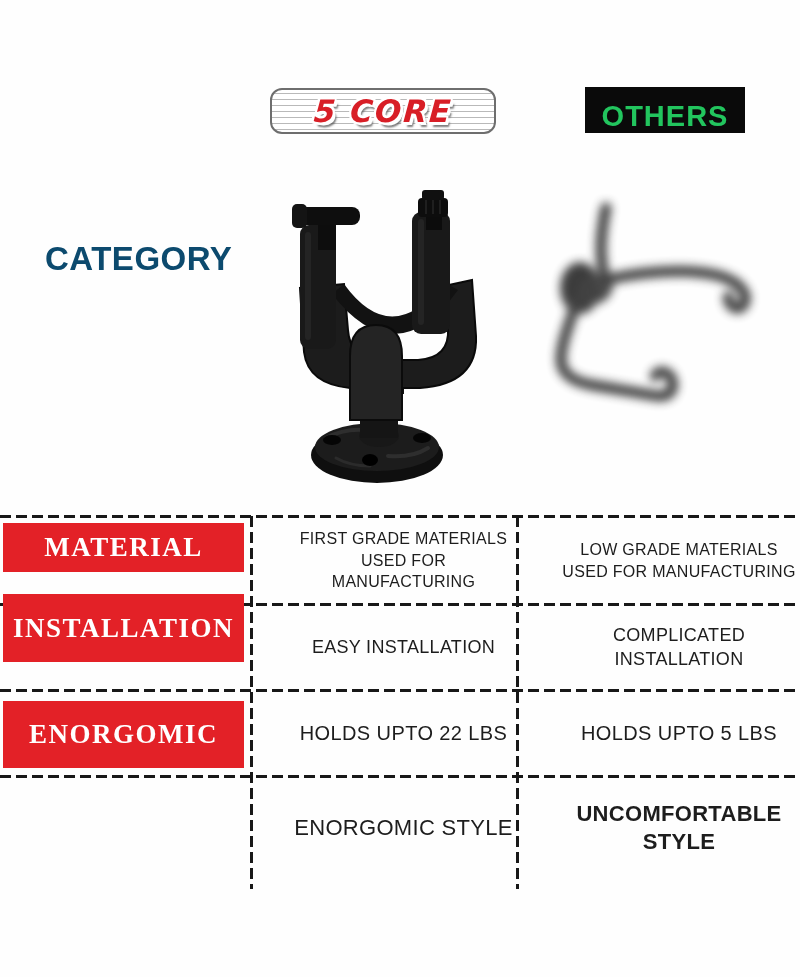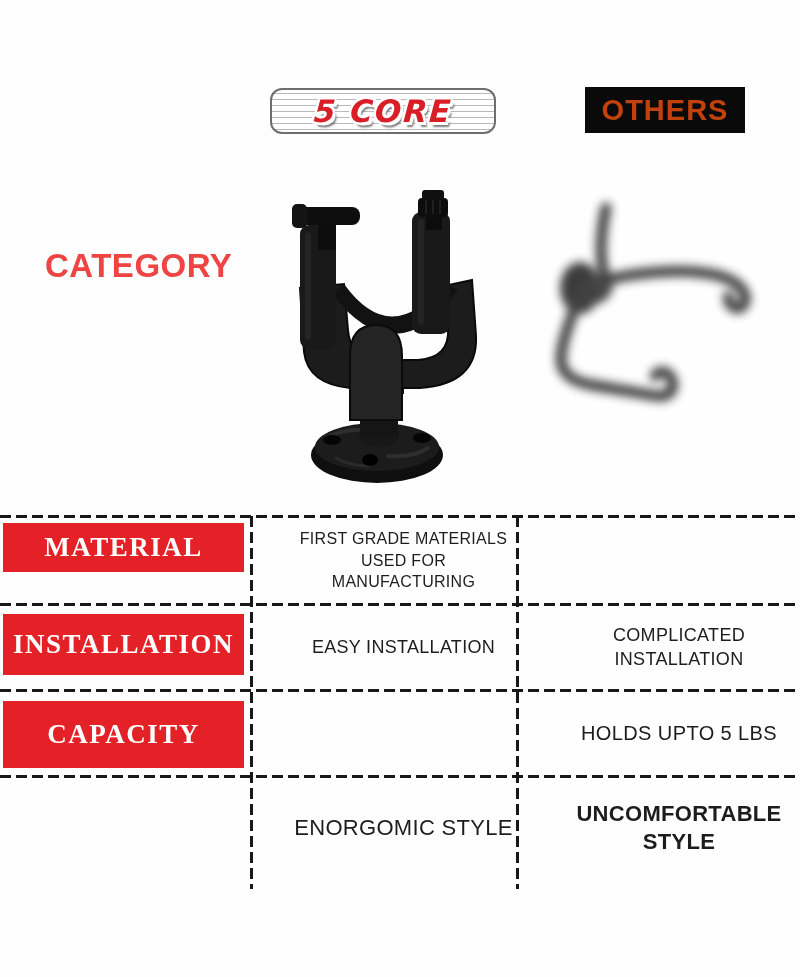--- a/index.html
+++ b/index.html
@@ -25,28 +25,28 @@
     color:#d81e26;
     transform:skewX(-4deg);
     text-shadow:
       -2px -2px 0 #fff, 2px -2px 0 #fff, -2px 2px 0 #fff, 2px 2px 0 #fff,
       -2px 0 0 #fff, 2px 0 0 #fff, 0 -2px 0 #fff, 0 2px 0 #fff,
       3px 3px 0 #ffffff, 4px 5px 2px rgba(80,80,80,.75);
     white-space:nowrap;
   }
   .others-badge{
     position:absolute;left:585px;top:87px;width:160px;height:46px;
-    background:#0a0a0a;color:#c2410c;
-    display:flex;align-items:center;justify-content:center;
+    background:#0a0a0a;color:#22c55e;
+    display:flex;align-items:flex-end;justify-content:center;
     font-weight:bold;font-size:29px;letter-spacing:1px;
   }
   
   .category{
-    position:absolute;left:45px;top:247px;width:190px;
-    font-weight:bold;font-size:33px;letter-spacing:.5px;color:#ef4444;
+    position:absolute;left:45px;top:240px;width:190px;
+    font-weight:bold;font-size:33px;letter-spacing:.5px;color:#0c4a6e;
     font-family:"Liberation Sans", sans-serif;
   }
   
   .product-5core{position:absolute;left:292px;top:188px;width:198px;height:298px;}
   .product-others{position:absolute;left:548px;top:198px;width:215px;height:230px;filter:blur(5px);opacity:.92;}
   
   .hline{position:absolute;left:0;width:800px;height:3px;
     background-image:repeating-linear-gradient(90deg,#181818 0 11px,transparent 11px 16px);}
   .vline{position:absolute;top:516px;height:373px;width:3px;
     background-image:repeating-linear-gradient(180deg,#181818 0 11px,transparent 11px 16px);}
@@ -140,38 +140,44 @@
   <div class="hline" style="top:515px"></div>
   <div class="hline" style="top:603px"></div>
   <div class="hline" style="top:689px"></div>
   <div class="hline" style="top:775px"></div>
   <div class="vline" style="left:250px"></div>
   <div class="vline" style="left:516px"></div>
 
   <div class="row-label" style="top:523px;height:49px">
     <span>MATERIAL</span>
   </div>
-  <div class="row-label" style="top:614px;height:61px">
+  <div class="row-label" style="top:594px;height:68px">
     <span>INSTALLATION</span>
   </div>
   <div class="row-label" style="top:701px;height:67px">
-    <span>CAPACITY</span>
+    <span>ENORGOMIC</span>
   </div>
 
   <div class="cell col2 rowa c-r1">
     <span>FIRST GRADE MATERIALS USED FOR MANUFACTURING</span>
+  </div>
+  <div class="cell col3 rowa c-r1">
+    <span>LOW GRADE MATERIALS USED FOR MANUFACTURING</span>
   </div>
 
   <div class="cell col2 rowb c-r2 c-r2a">
     <span>EASY INSTALLATION</span>
   </div>
   <div class="cell col3 rowb c-r2 c-r2b">
     <span>COMPLICATED INSTALLATION</span>
   </div>
 
+  <div class="cell col2 rowc c-r3">
+    <span>HOLDS UPTO 22 LBS</span>
+  </div>
   <div class="cell col3 rowc c-r3">
     <span>HOLDS UPTO 5 LBS</span>
   </div>
 
   <div class="cell col2 rowd c-r4">
     <span>ENORGOMIC STYLE</span>
   </div>
   <div class="cell col3 rowd c-r4 c-r4b">
     <span>UNCOMFORTABLE STYLE</span>
   </div>

